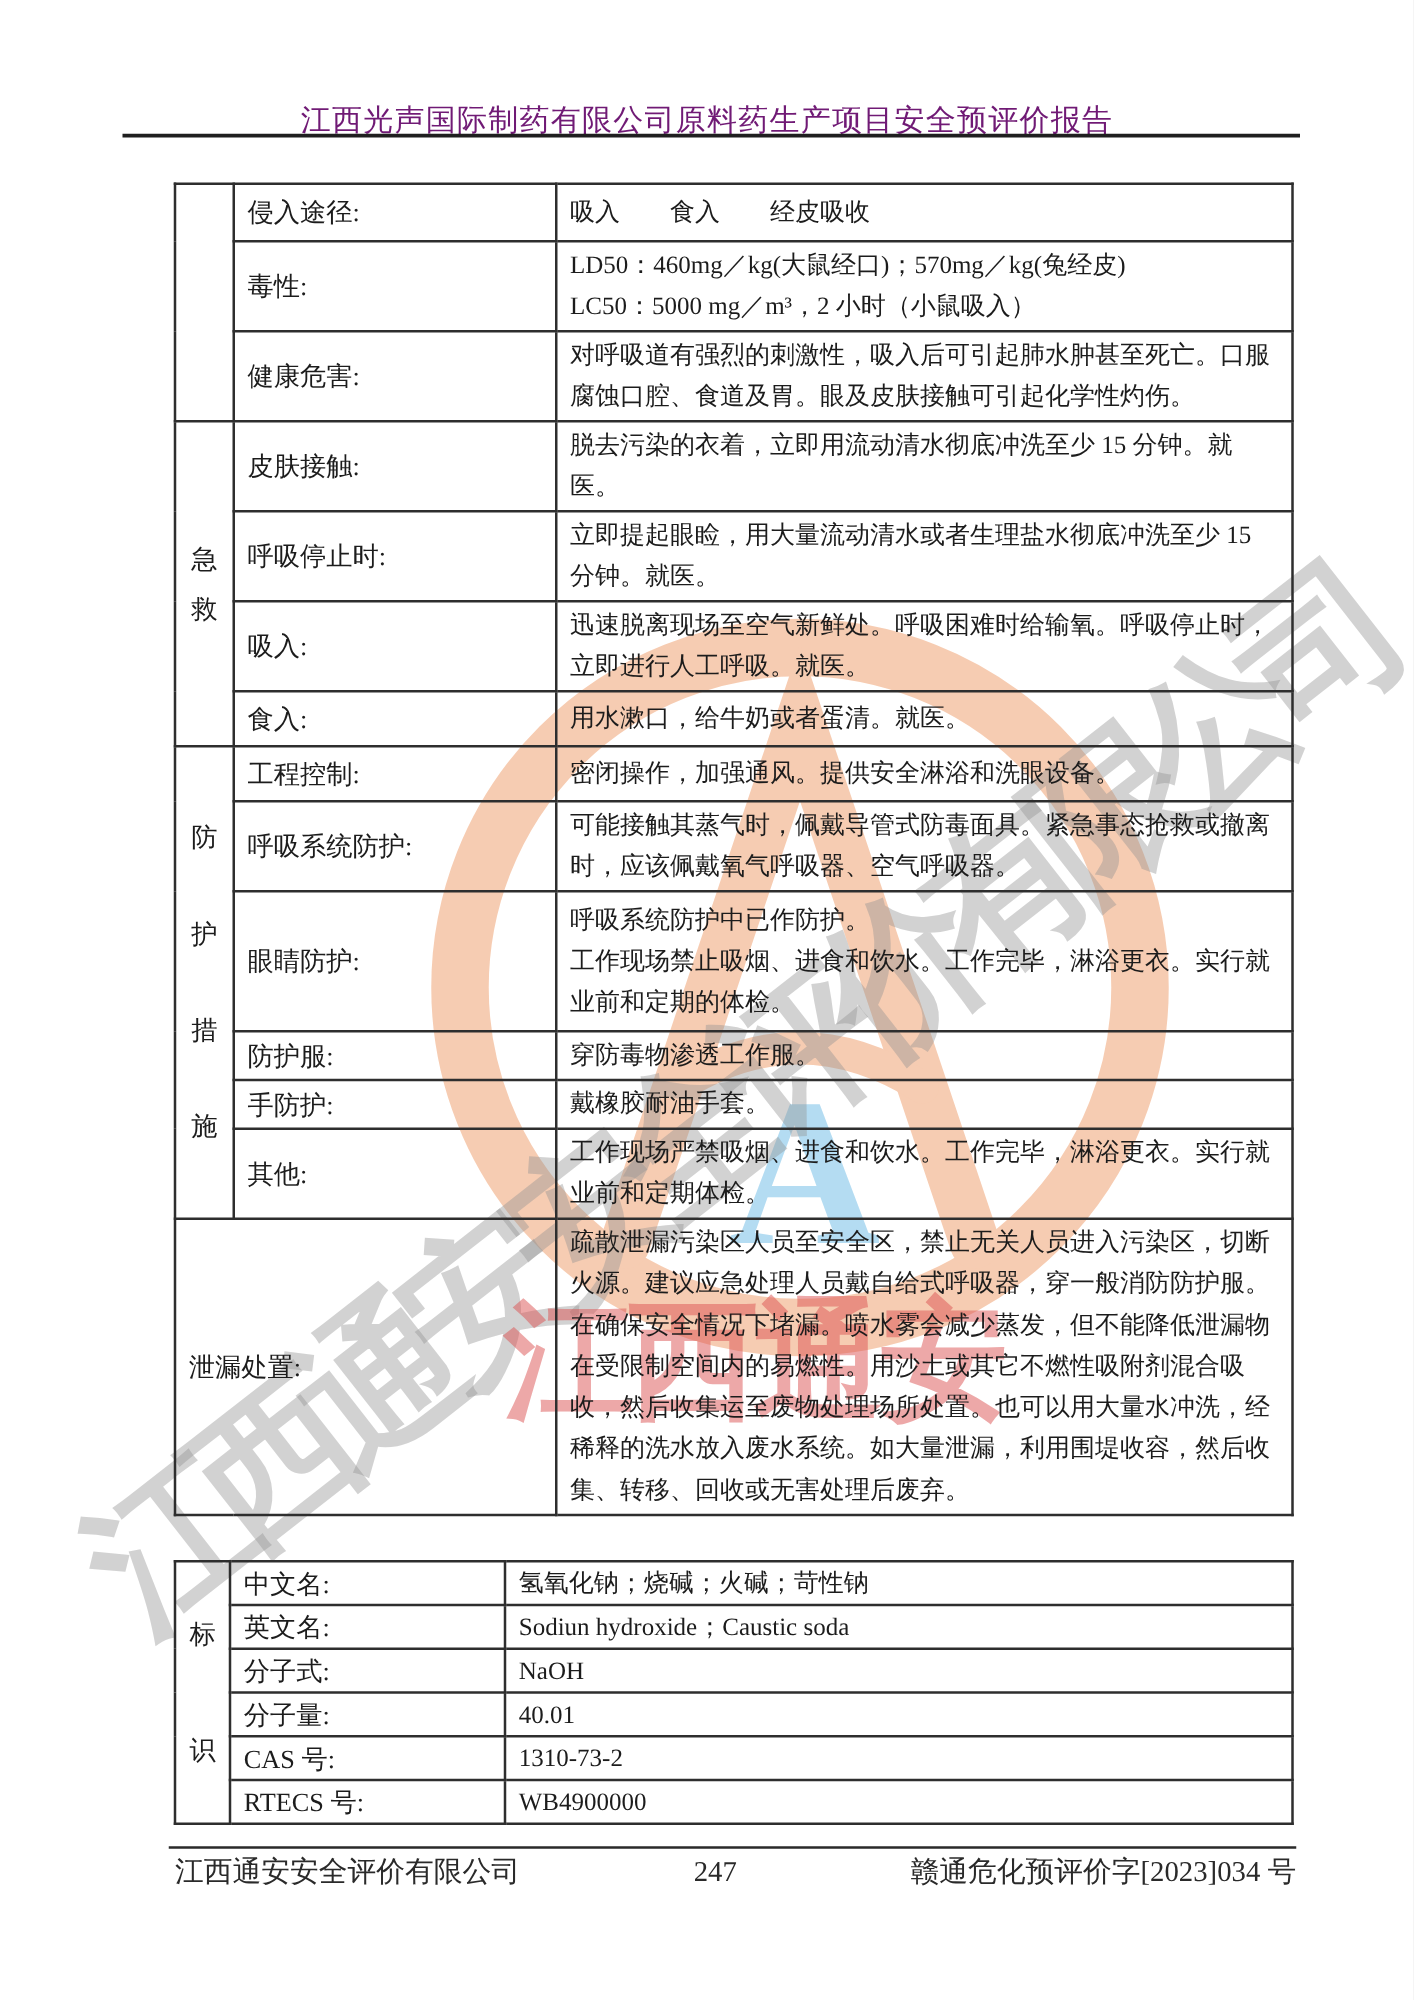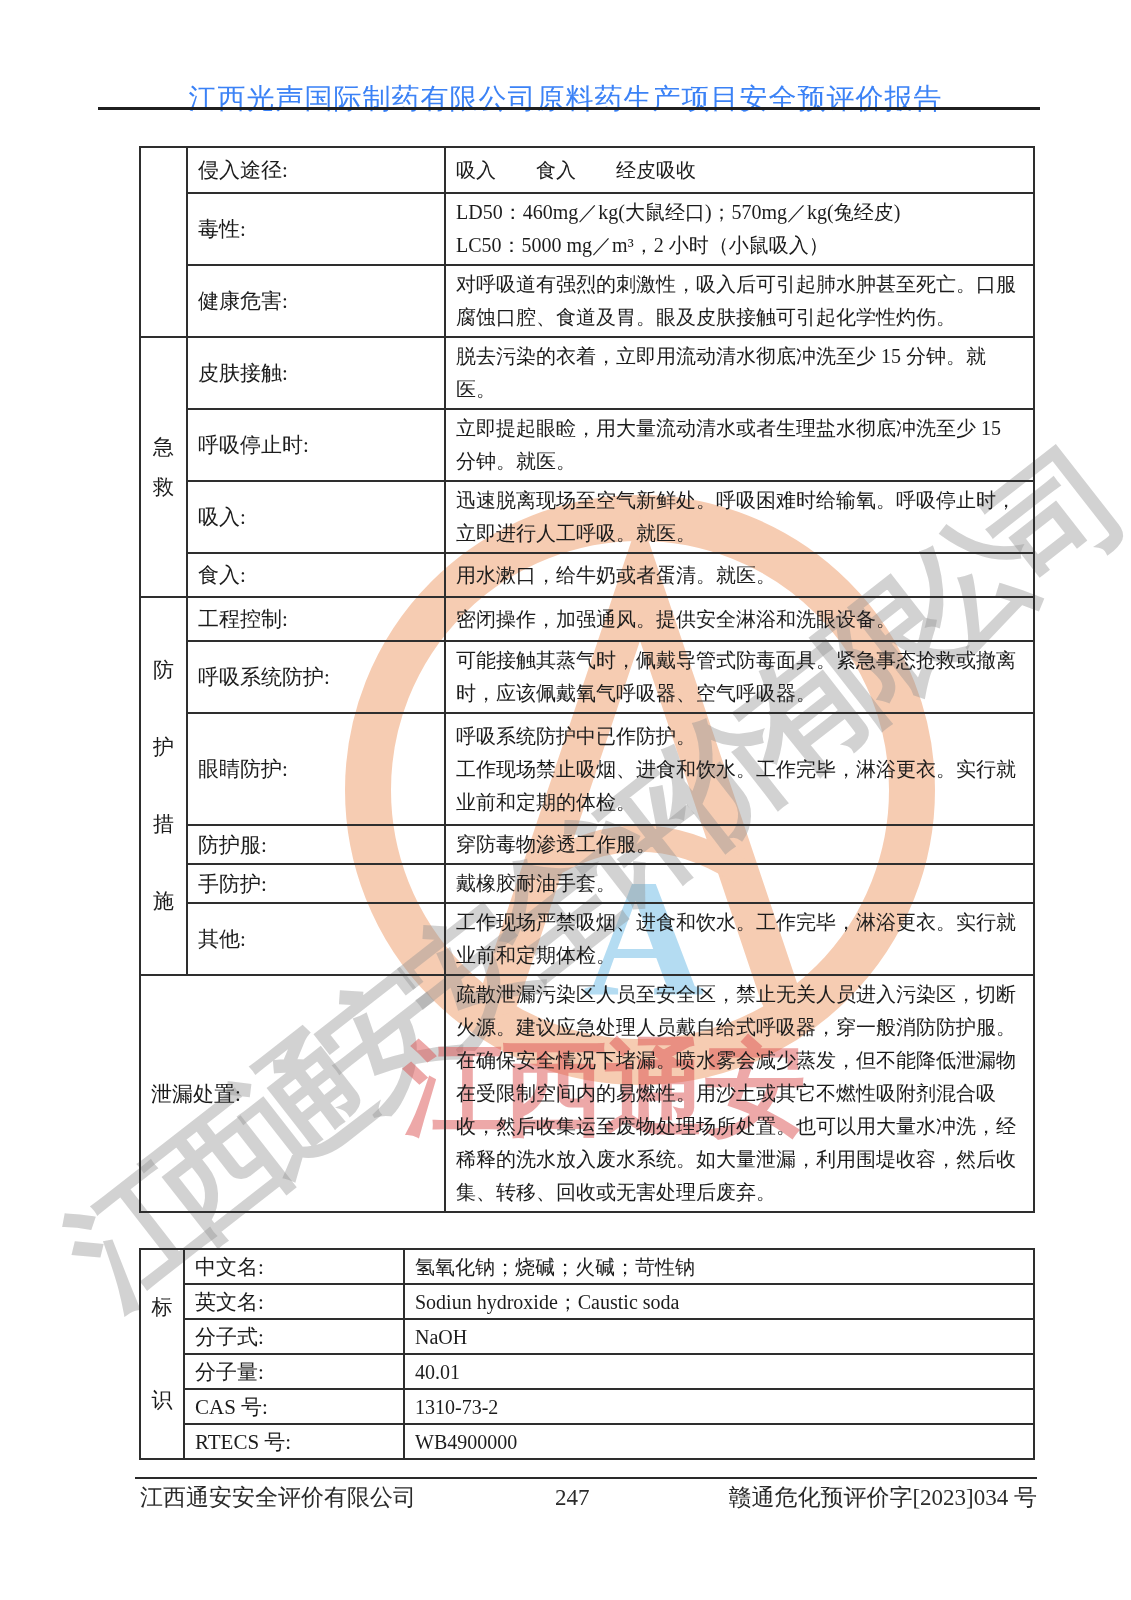--- a/index.html
+++ b/index.html
@@ -24,21 +24,21 @@
   .wm-blue{
     position:absolute;left:583px;top:842px;
     font-size:168px;font-weight:bold;
     color:rgba(118,191,232,0.55);
   }
   .wm-logo{position:absolute;left:320px;top:470px;opacity:0.52;}
   
   #content{position:absolute;inset:0;z-index:2;}
   .header-title{
     position:absolute;left:0;right:0;top:80px;text-align:center;
-    font-size:28px;letter-spacing:1px;color:#3b82f6;
+    font-size:24px;letter-spacing:1px;color:#701a75;
   }
   .header-rule{position:absolute;left:98px;top:107px;width:942px;height:3px;background:#1f1f1f;}
   table{border-collapse:collapse;table-layout:fixed;position:absolute;background:transparent;}
   td{border:2px solid #2e2e2e;padding:2px 10px;vertical-align:middle;overflow:hidden;}
   #msds-table{left:139px;top:146px;width:894px;padding-left:36px;}
   #naoh-table{left:139px;top:1248px;width:894px;}
   .label-cell{font-size:21px;}
   .value-cell{font-size:20px;line-height:33px;white-space:pre-line;}
   .group-cell{
     text-align:center;padding:2px 2px;font-size:21px;white-space:pre-line;

